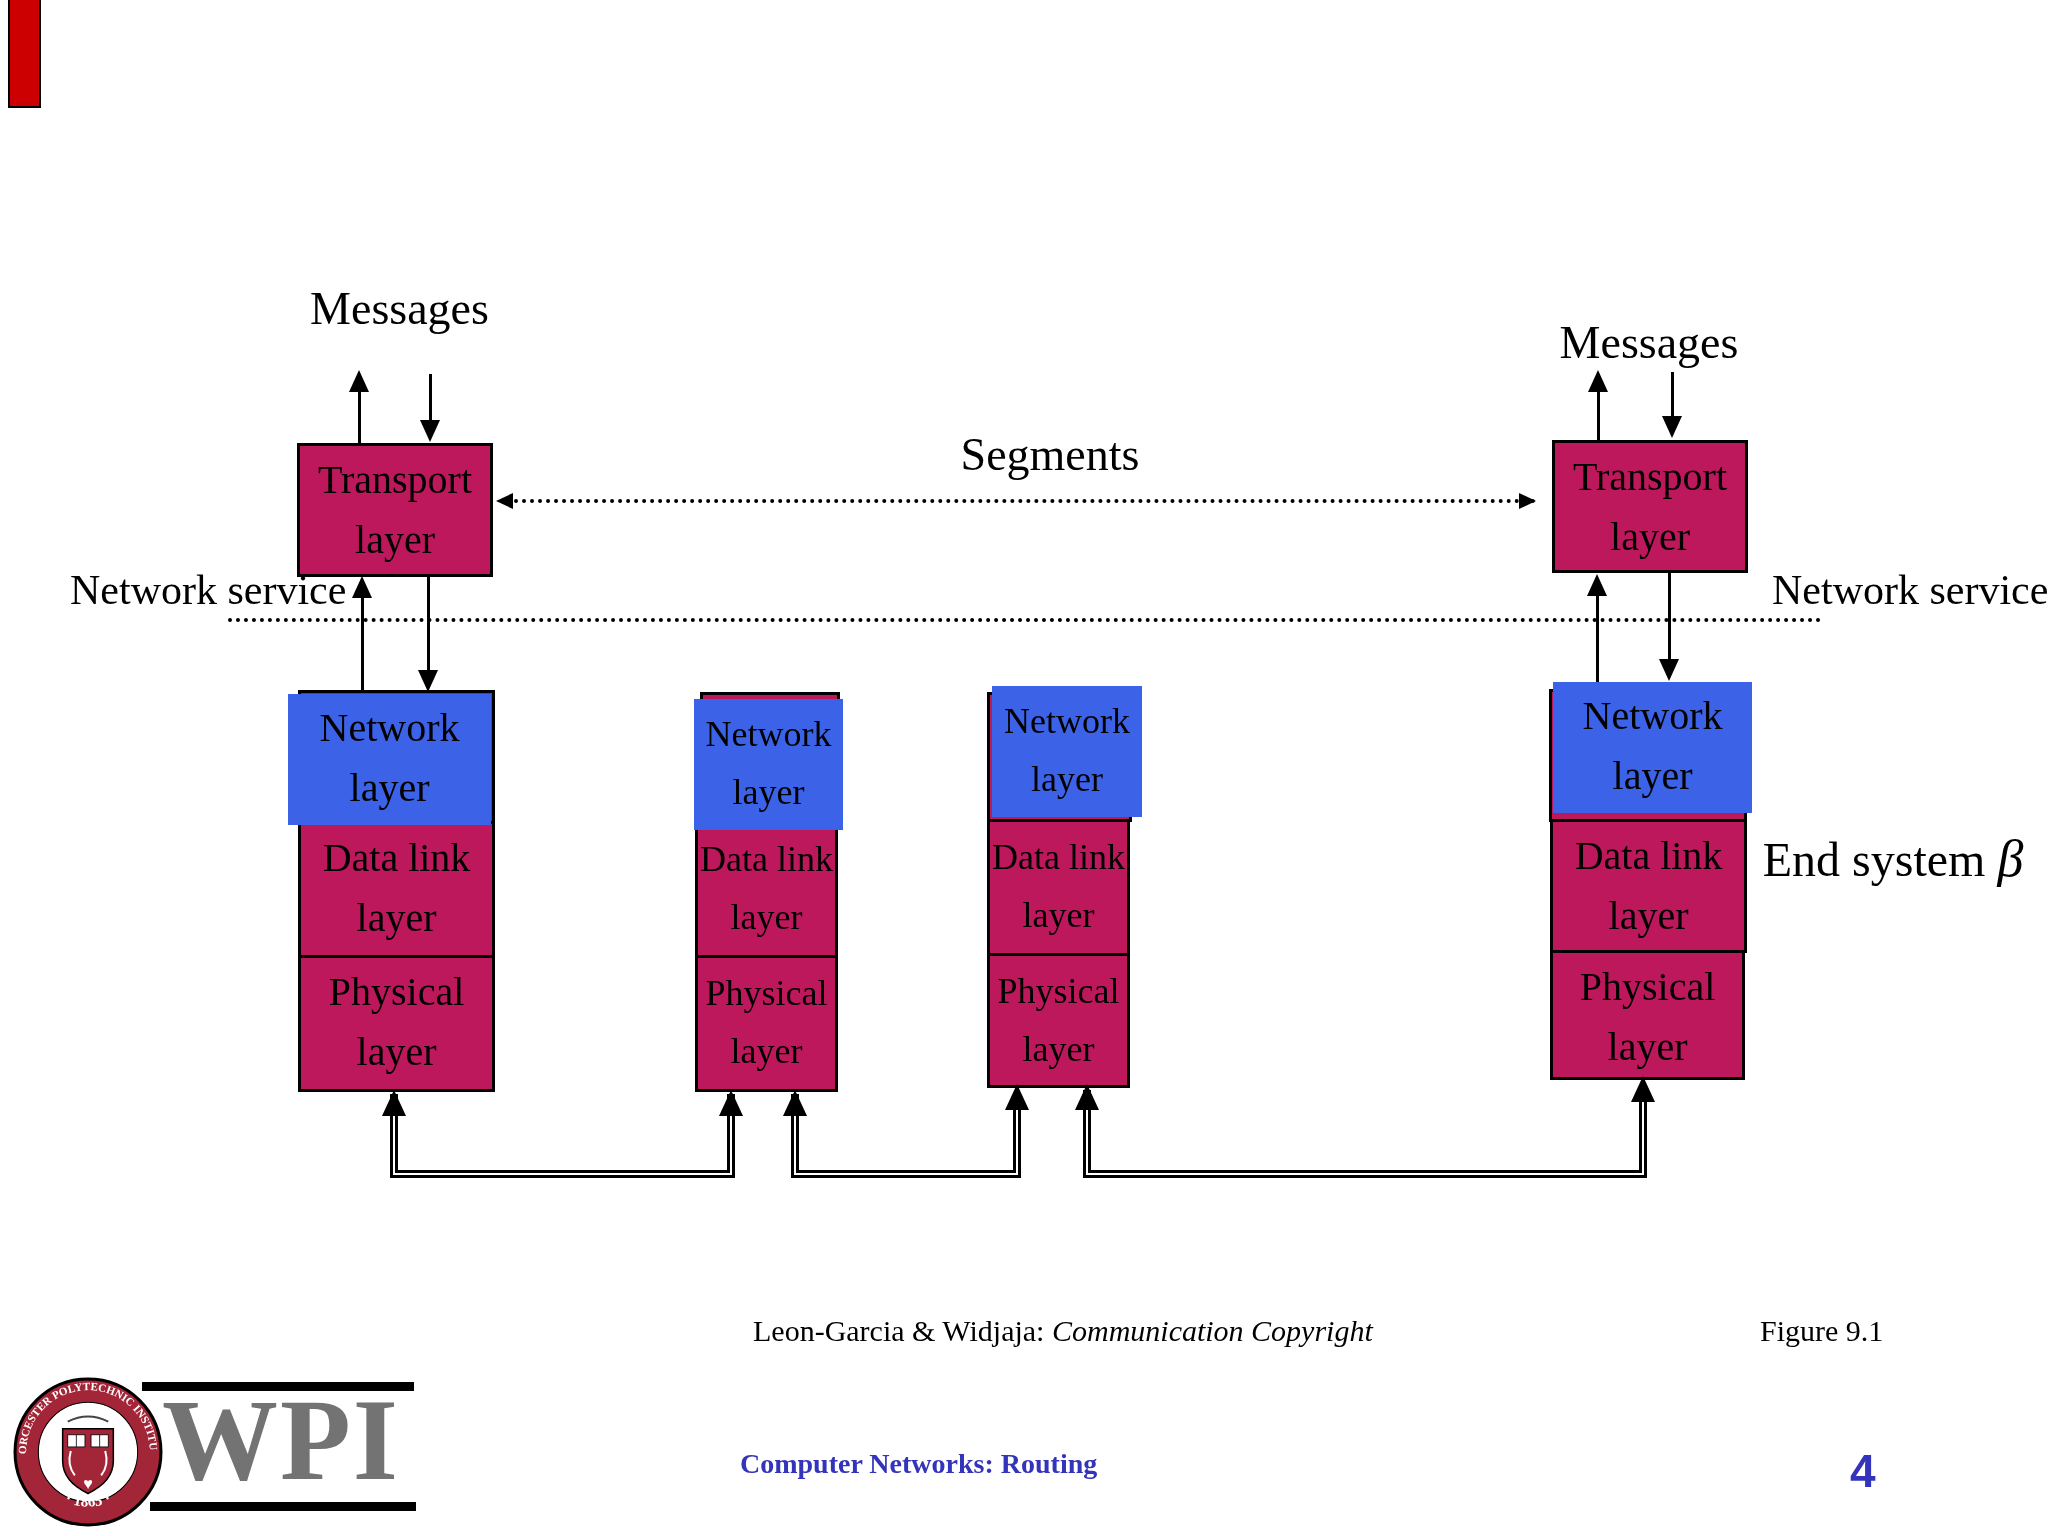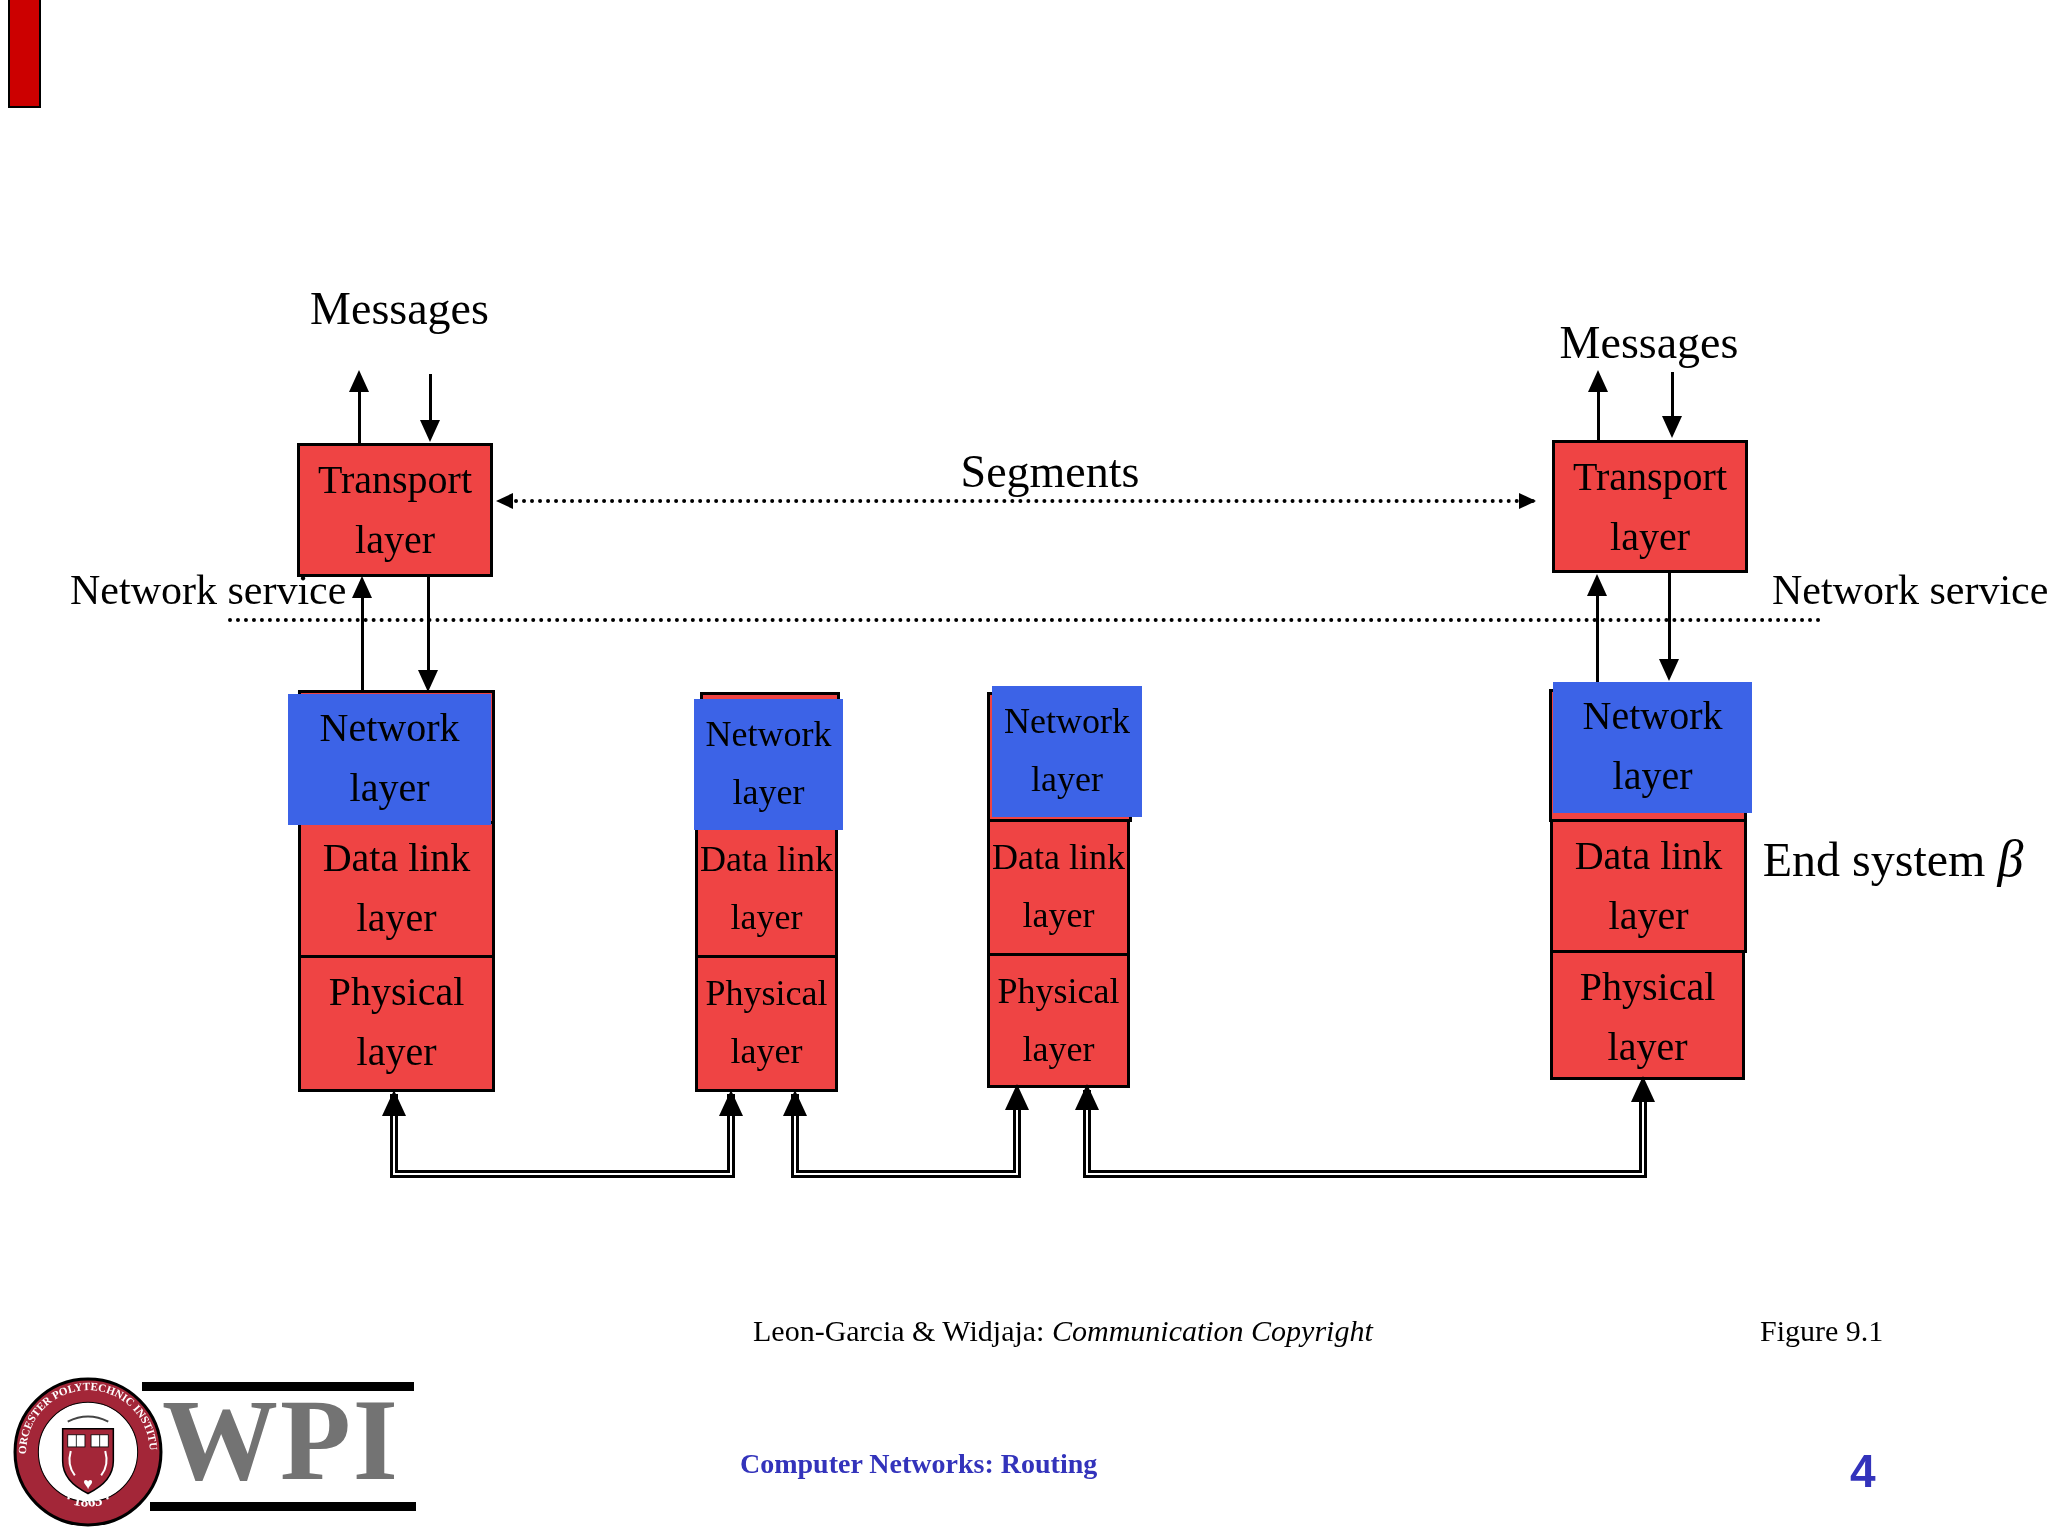--- a/index.html
+++ b/index.html
@@ -1,19 +1,19 @@
 <!DOCTYPE html>
 <html><head>
 <meta charset="utf-8">
 <style>
   html,body{margin:0;padding:0;background:#fff;}
   #slide{position:relative;width:2048px;height:1536px;background:#ffffff;overflow:hidden;
          font-family:"Liberation Serif",serif;color:#000;}
   .t{position:absolute;text-align:center;white-space:nowrap;}
-  .box{position:absolute;box-sizing:border-box;border:3px solid #000;background:#ef4444;
+  .box{position:absolute;box-sizing:border-box;border:3px solid #000;background:#be185d;
        text-align:center;}
   .box .l,.bluebox .l{display:block;}
   .big{font-size:40px;line-height:60px;padding-top:4px;}
   .small{font-size:36px;line-height:58px;padding-top:6px;}
   .bluebox{position:absolute;box-sizing:border-box;background:#3C63E7;text-align:center;z-index:3;}
   .outline{z-index:2;}
   .vline{position:absolute;width:3px;background:#000;}
   .tri-up{position:absolute;width:0;height:0;border-left:10px solid transparent;
           border-right:10px solid transparent;border-bottom:22px solid #000;}
   .tri-down{position:absolute;width:0;height:0;border-left:10px solid transparent;
@@ -60,21 +60,21 @@
 
   <div class="box big" style="left:297px;top:443px;width:196px;height:134px;">
     <span class="l">Transport</span>
     <span class="l">layer</span>
   </div>
   <div class="box big" style="left:1552px;top:440px;width:196px;height:133px;">
     <span class="l">Transport</span>
     <span class="l">layer</span>
   </div>
 
-  <div class="t" style="left:918px;top:428px;width:264px;font-size:46px;margin-top:17px;">Segments</div>
+  <div class="t" style="left:918px;top:428px;width:264px;font-size:46px;">Segments</div>
   <div class="dotline" style="left:506px;top:499px;width:1030px;"></div>
   <div class="tri-left" style="left:496px;top:493px;"></div>
   <div class="tri-right" style="left:1519px;top:493px;"></div>
 
   <div class="dotline" style="left:228px;top:618px;width:1594px;"></div>
   <div class="t" style="left:70px;top:564px;width:198px;font-size:42px;line-height:53px;">
     <span class="l">Network</span>
     <span class="l">service</span>
   </div>
   <div class="t" style="left:1772px;top:564px;width:198px;font-size:42px;line-height:53px;">

